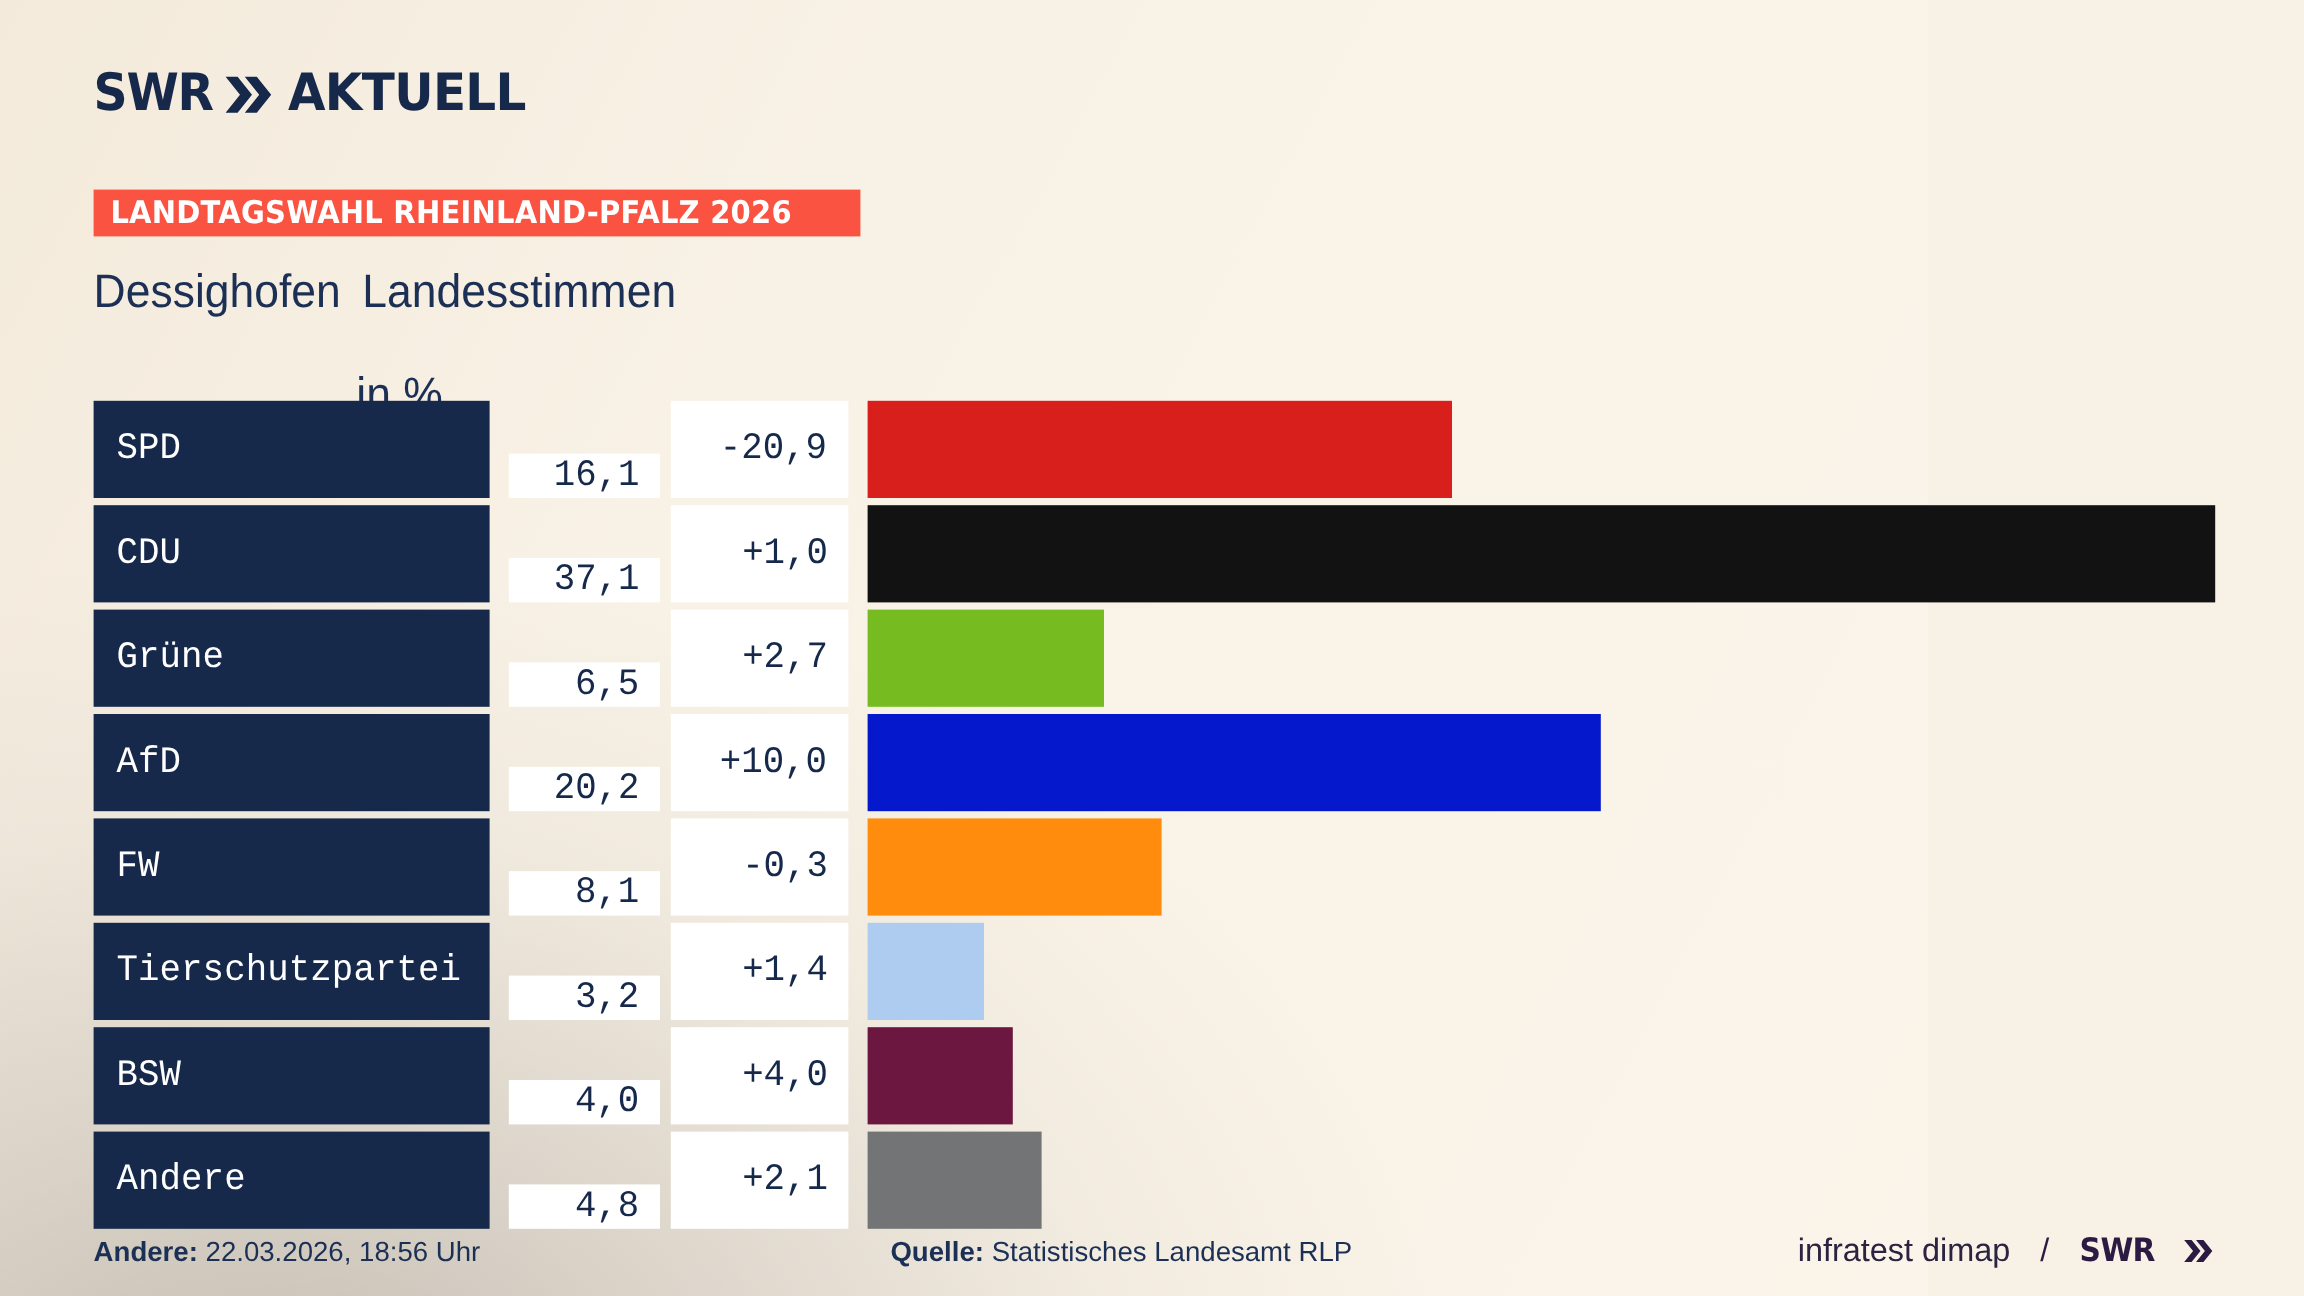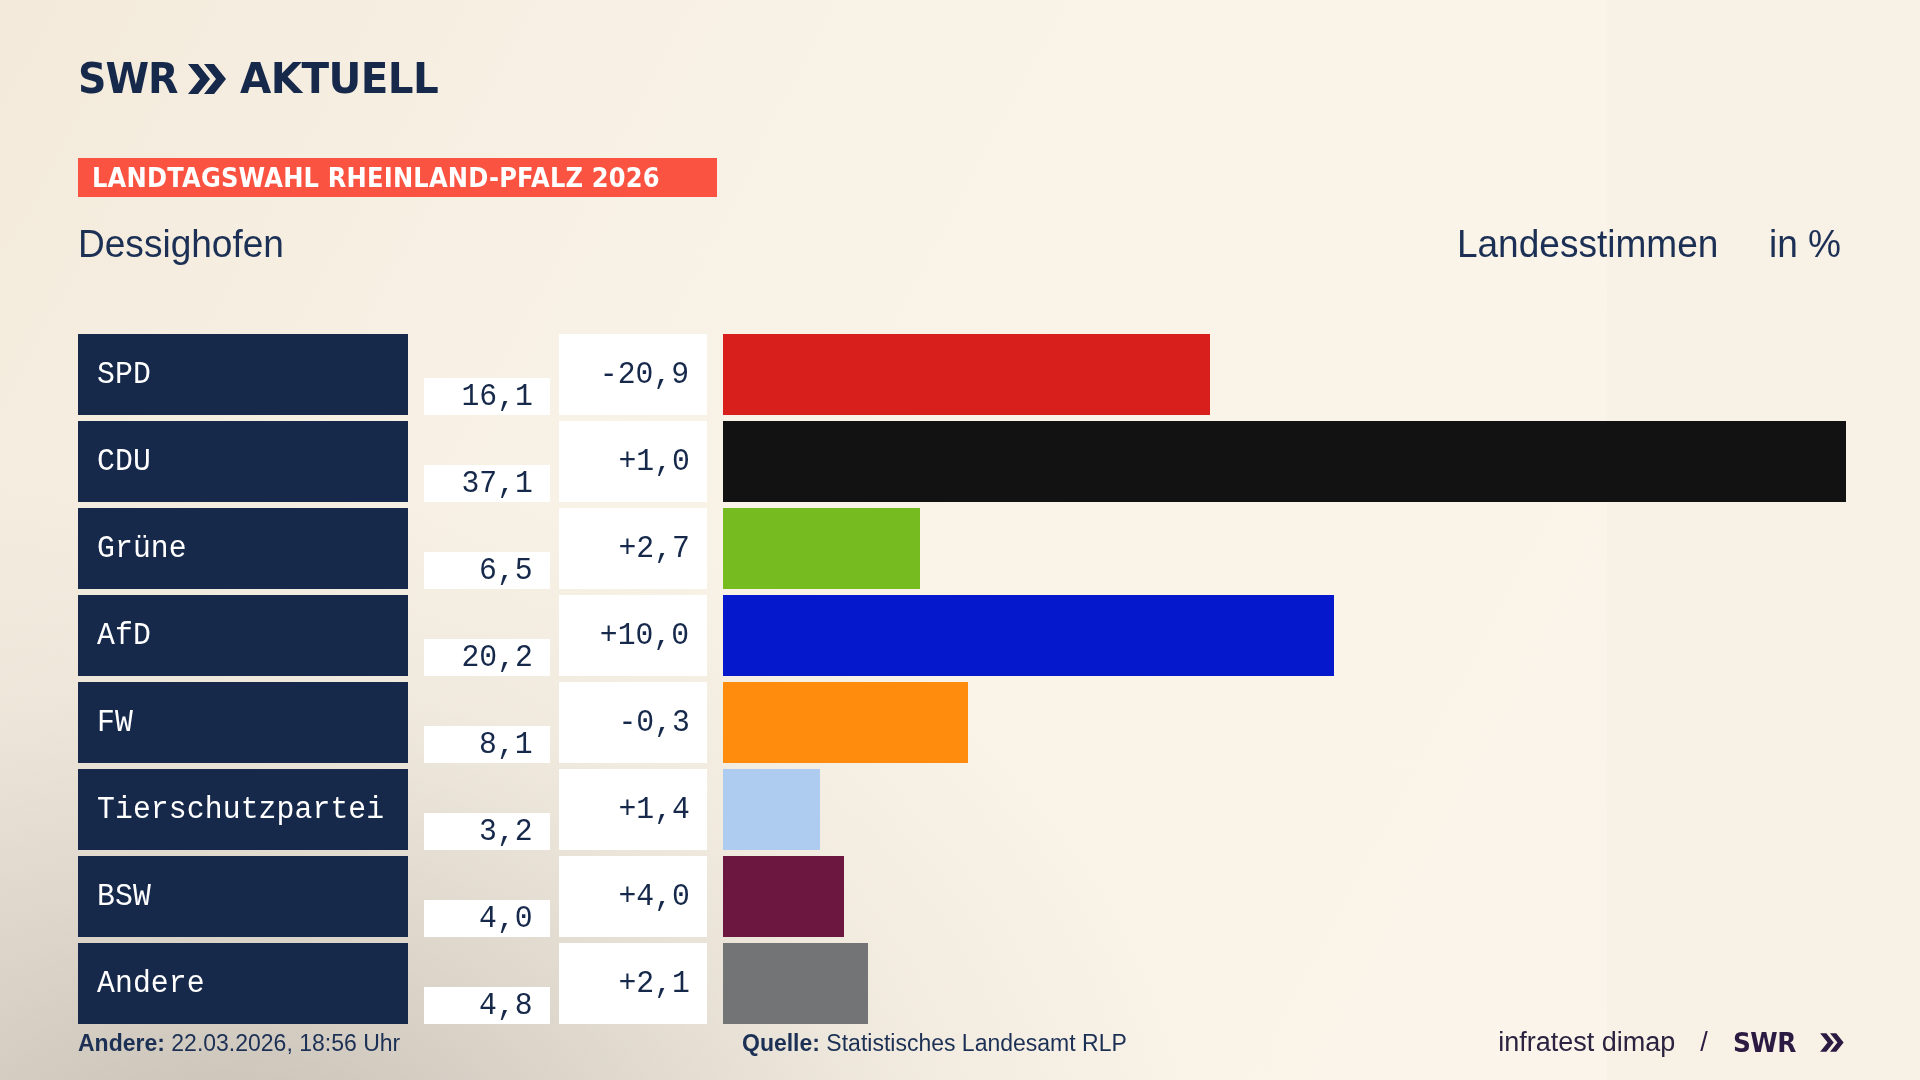--- a/index.html
+++ b/index.html
@@ -83,36 +83,37 @@
     white-space: nowrap;
   }
 
   .subhead {
     position: absolute;
     left: 78px;
     top: 222px;
     width: 1765px;
     display: flex;
     align-items: baseline;
-    justify-content: space-between;
+    justify-content: flex-start;
   }
   .place-name {
     font-size: 39px;
     color: #1B3054;
     font-weight: 400;
     letter-spacing: 0px;
     transform: scaleX(0.95);
     transform-origin: left center;
     white-space: nowrap;
   }
   .right-heads {
     display: flex;
     align-items: baseline;
     gap: 42px;
     white-space: nowrap;
+    flex-direction: column;
   }
   .vote-type, .unit {
     font-size: 39px;
     color: #1B3054;
     font-weight: 400;
     transform: scaleX(0.95);
     white-space: nowrap;
   }
 
   

